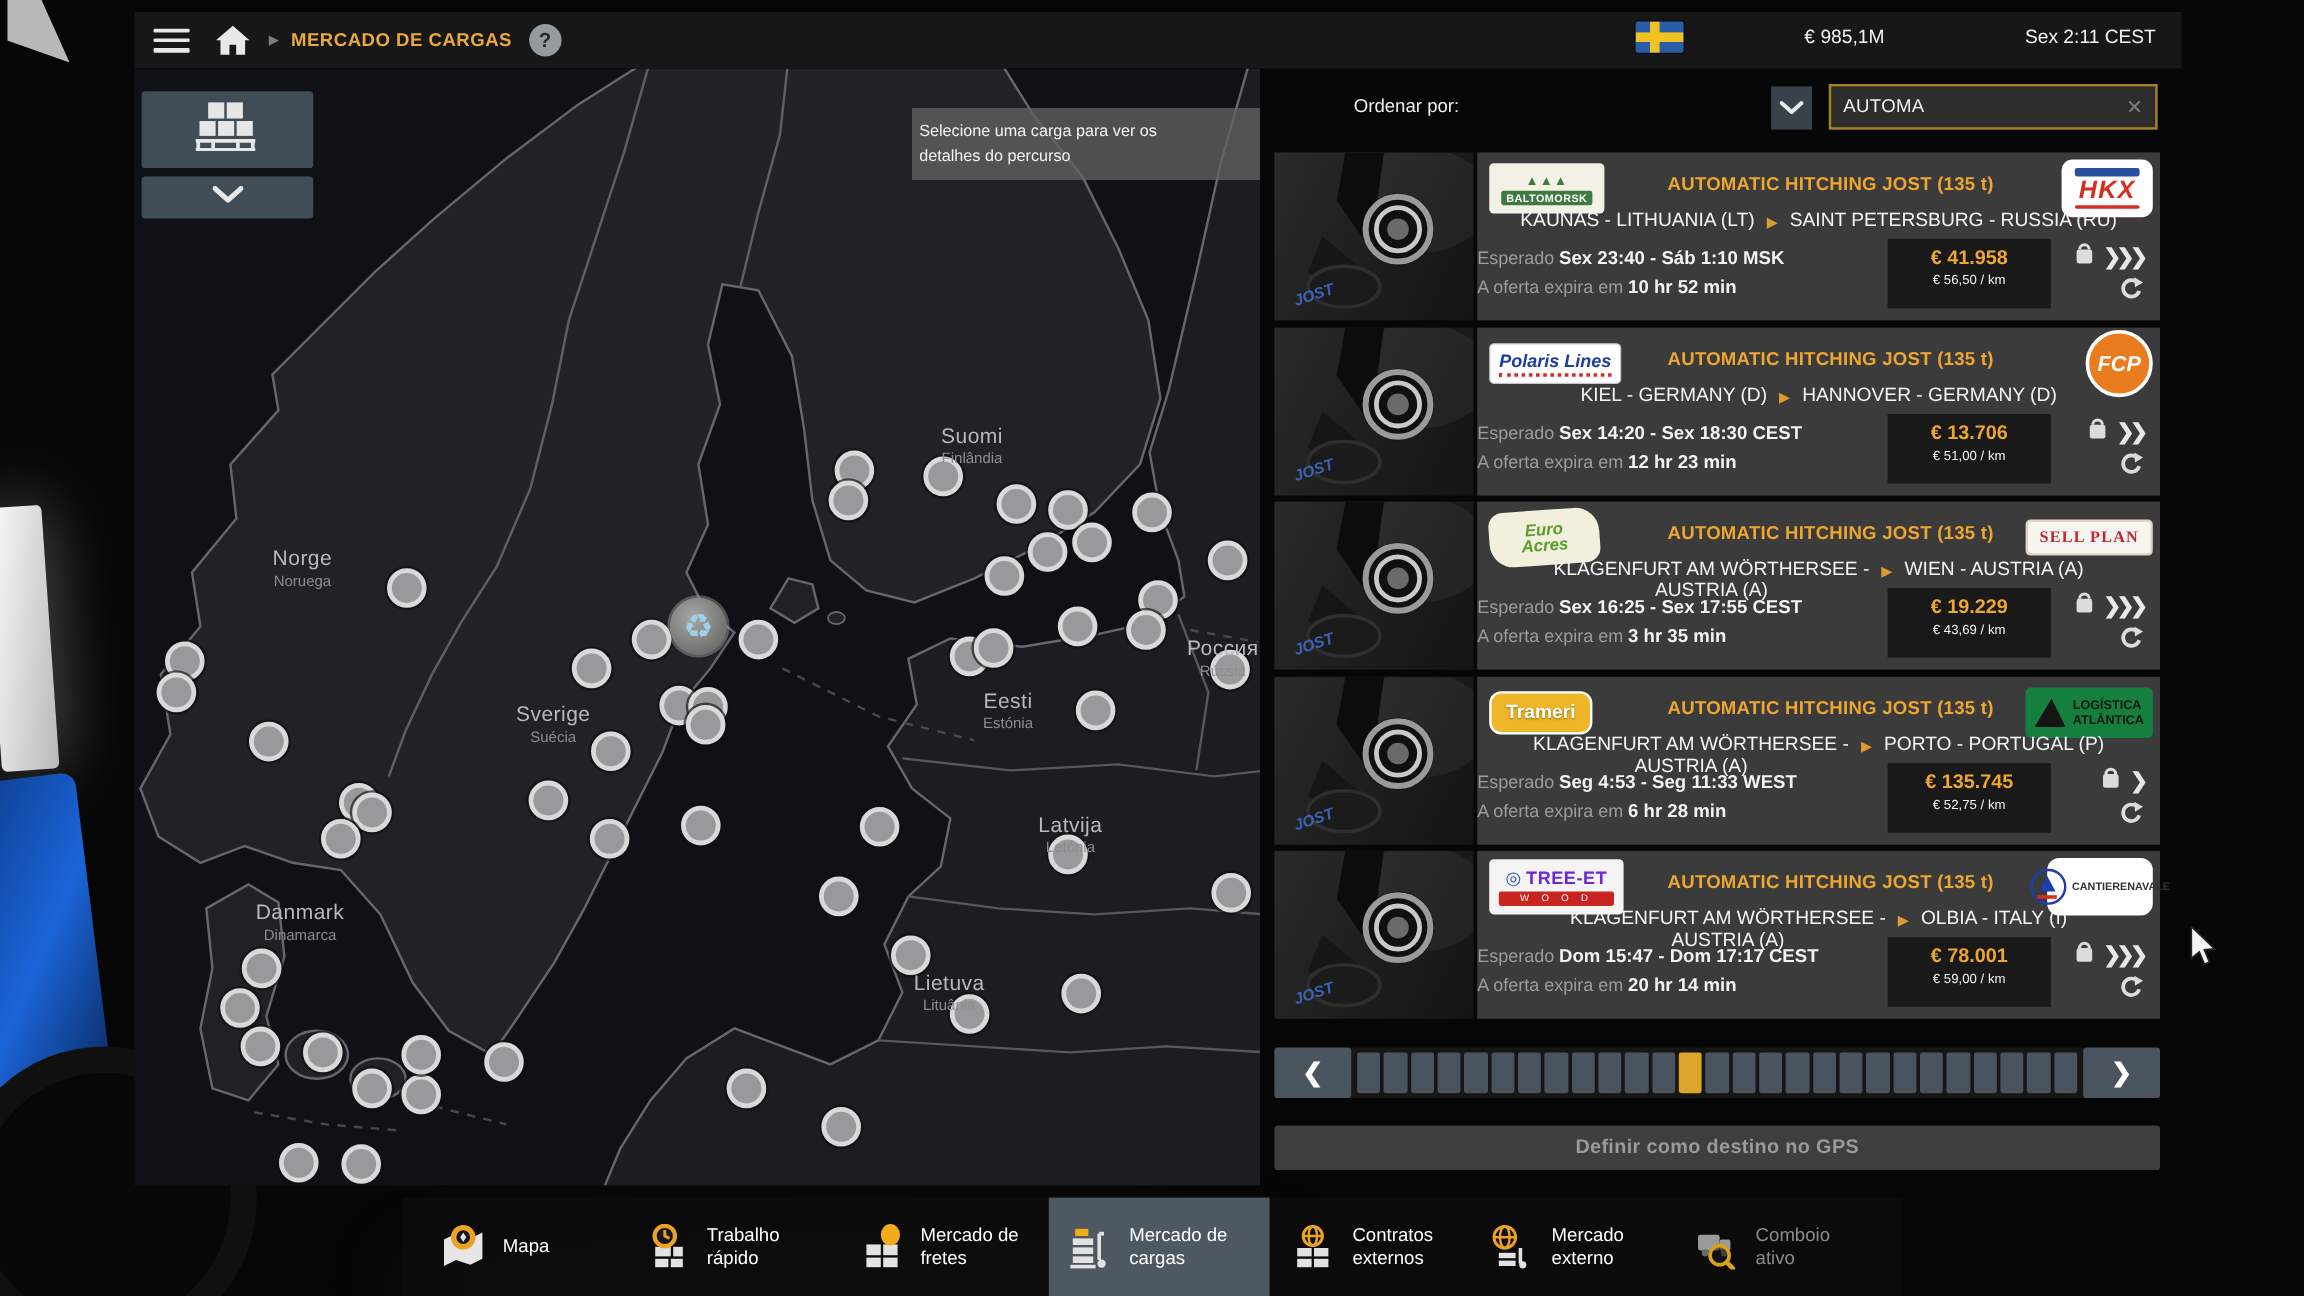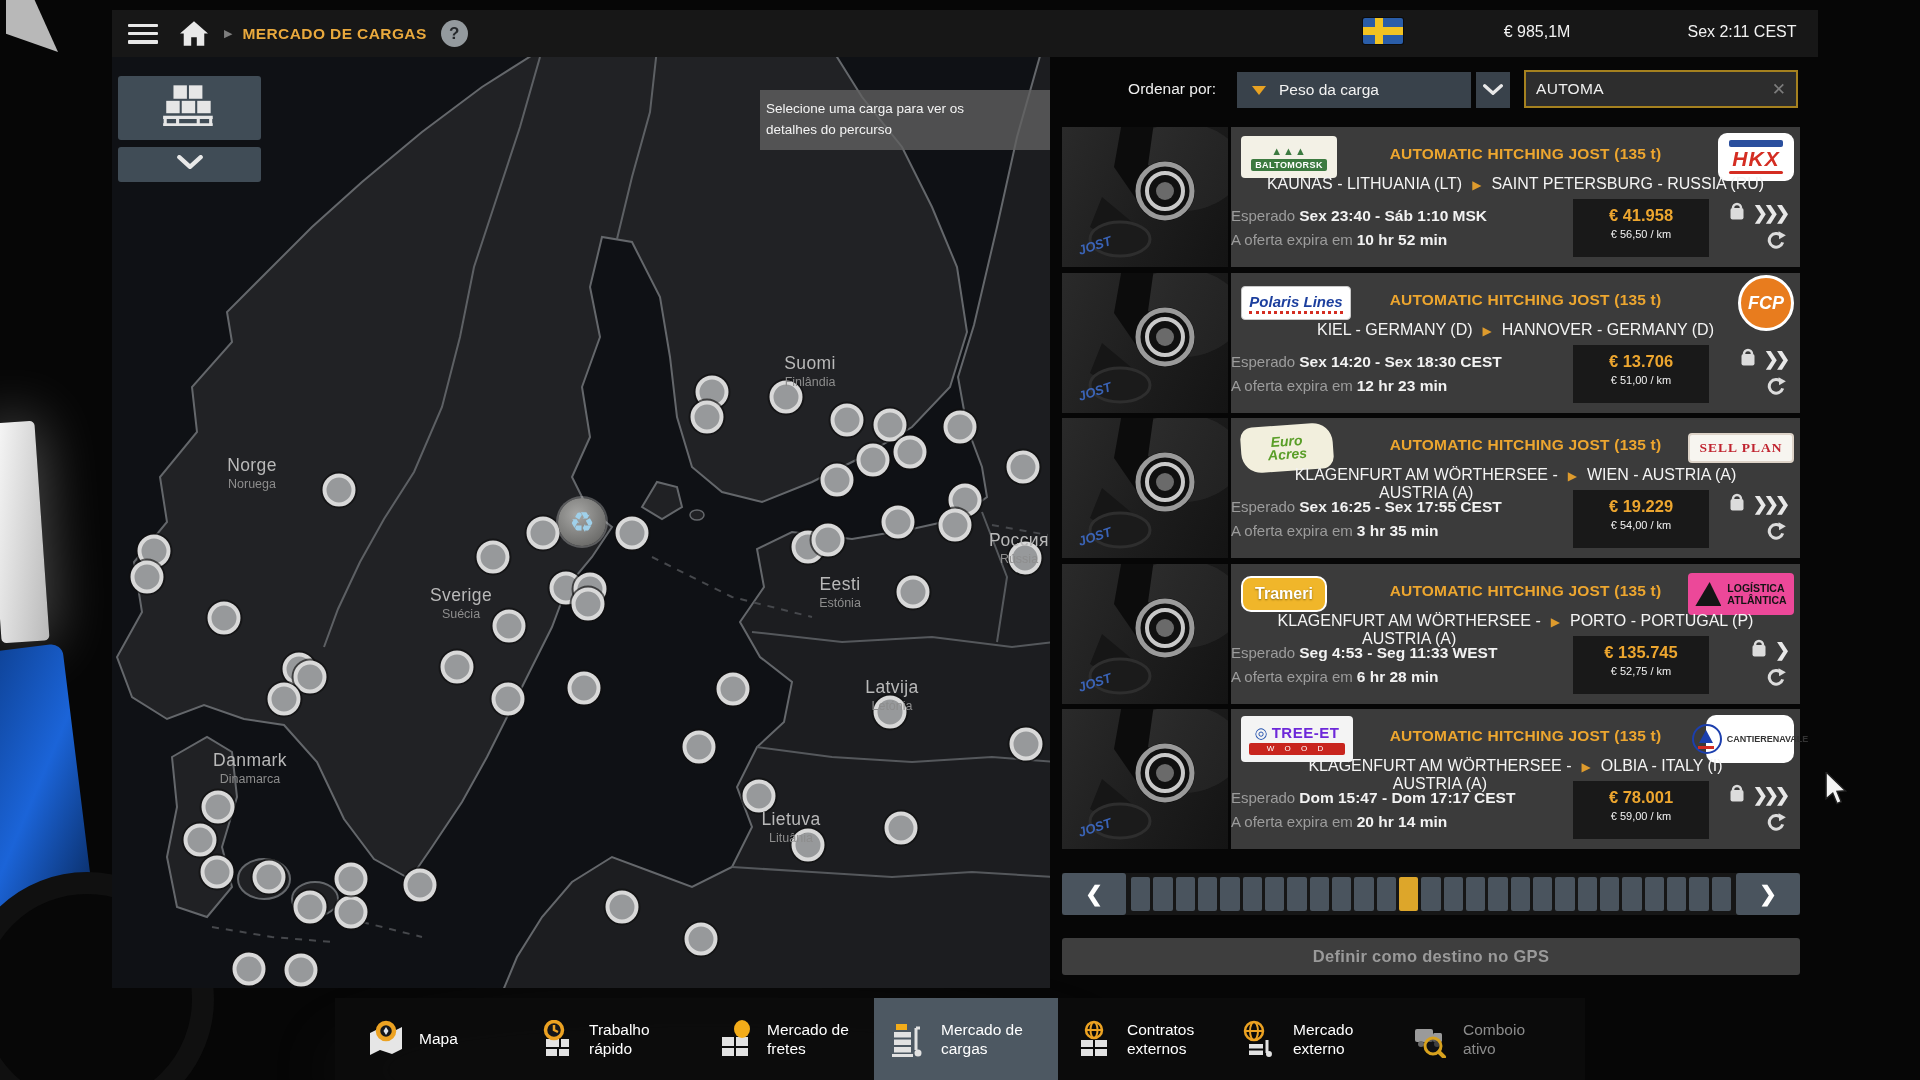--- a/index.html
+++ b/index.html
@@ -110,21 +110,21 @@
   .lg-polaris{width:110px;height:34px;background:#fff;border:1px solid #c8c8c8;}
   .lg-polaris .t{color:#1c3f9e;font-style:italic;font-weight:900;font-size:15px;border-bottom:3px dotted #d42d22;padding-bottom:1px;}
   .lg-fcp{width:56px;height:56px;background:#e87c1e;border-radius:50%;border:3px solid #fff;}
   .lg-fcp .t{color:#fff;font-weight:900;font-style:italic;font-size:18px;}
   .lg-euroacres{width:92px;height:46px;background:#f2efdd;border-radius:12px 20px 12px 20px;transform:rotate(-4deg);}
   .lg-euroacres .t{color:#5a9e28;font-weight:900;font-style:italic;font-size:14px;line-height:.95;text-align:center;width:56px;}
   .lg-sellplan{width:106px;height:30px;background:#f7f5f0;border:2px solid #ddd3c8;}
   .lg-sellplan .t{color:#c02430;font-weight:bold;font-size:13.5px;font-family:"Liberation Serif",serif;letter-spacing:1px;}
   .lg-trameri{width:86px;height:36px;background:#f0b62a;border-radius:10px;border:2px solid #fff;}
   .lg-trameri .t{color:#fff;font-weight:900;font-size:16px;text-shadow:0 1px 2px #8a6a10;}
-  .lg-logistica{width:106px;height:42px;background:#ec4899;gap:6px;padding:0 5px;margin-left:45px;}
+  .lg-logistica{width:106px;height:42px;background:#15803d;gap:6px;padding:0 5px;margin-left:45px;}
   .lg-logistica .mark{width:26px;height:24px;background:#151515;clip-path:polygon(0 100%,55% 0,100% 100%);flex:none;}
   .lg-logistica .tt{display:flex;flex-direction:column;}
   .lg-logistica .l1,.lg-logistica .l2{font-size:10.5px;font-weight:900;color:#141414;line-height:1.15;}
   .lg-treeet{width:112px;height:46px;background:#f4f4f4;flex-direction:column;padding:3px 4px;}
   .lg-treeet .row{display:flex;align-items:center;gap:4px;}
   .lg-treeet .spiral{color:#2a56b0;font-size:15px;line-height:1;}
   .lg-treeet .t{color:#6d28d9;font-weight:900;font-size:15px;letter-spacing:.5px;}
   .lg-treeet .sub{width:92%;background:#c8251e;color:#fff;font-size:8px;letter-spacing:4px;text-align:center;
                   border-radius:2px;padding:1.5px 0;margin-top:2px;}
   .lg-cantiere{width:88px;height:48px;background:#fff;border-radius:10px;gap:5px;padding:0 5px;}
@@ -344,24 +344,20 @@
       <span>
         <svg width="26" height="15" viewBox="0 0 24 14">
             <path d="M2 2 L12 11 L22 2" fill="none" stroke="#e8e8e8" stroke-width="4" stroke-linecap="round" stroke-linejoin="round"></path>
           </svg>
       </span>
     </div>
 
   </div>
 
   <div class="sort-label">Ordenar por:</div>
-  <div class="sort-dd">
-    <span class="dd-caret"></span>
-    <span class="v">Peso da carga</span>
-  </div>
   <div class="sort-chevbtn">
     <svg width="20" height="12" viewBox="0 0 24 14">
         <path d="M2 2 L12 11 L22 2" fill="none" stroke="#e8e8e8" stroke-width="4" stroke-linecap="round" stroke-linejoin="round"></path>
       </svg>
   </div>
   <div class="searchbox">
     <span class="sv">AUTOMA</span>
     <span class="clear">✕</span>
   </div>
 
@@ -517,21 +513,21 @@
         <span class="route-to">WIEN - AUSTRIA (A)</span>
       </div>
       <div class="meta-line l1">
         <span>Esperado</span><b>Sex 16:25 - Sex 17:55 CEST</b>
       </div>
       <div class="meta-line l2">
         <span>A oferta expira em</span><b>3 hr 35 min</b>
       </div>
       <div class="price-box">
         <div class="price">€ 19.229</div>
-        <div class="perkm">€ 54,00 / km</div>
+        <div class="perkm">€ 43,69 / km</div>
       </div>
       <div class="mi-row1">
         <span>
           <svg width="18" height="20" viewBox="0 0 18 20">
                 <path d="M5 7 A4 4 0 1 1 13 7" fill="none" stroke="#dcdcdc" stroke-width="2.5"></path>
                 <rect x="2.5" y="7" width="13" height="11.5" rx="2" fill="#dcdcdc"></rect>
               </svg>
         </span>
         <span class="chev">❯❯❯</span>
       </div>

